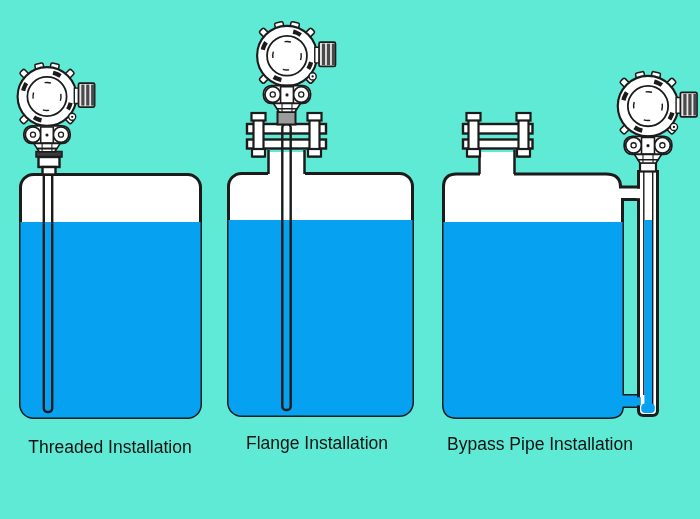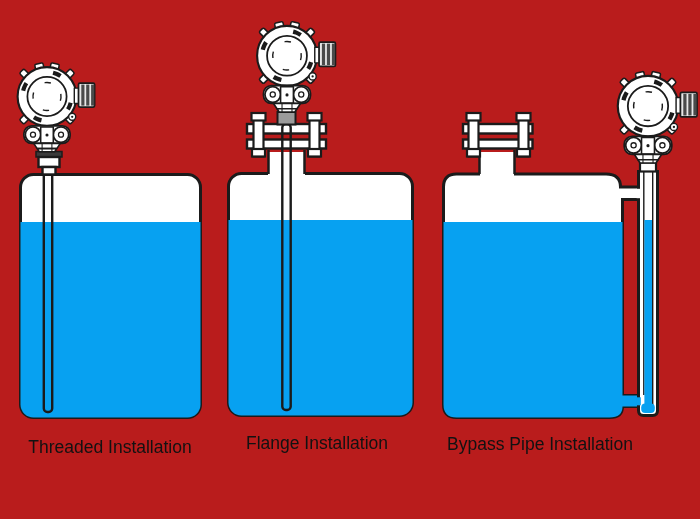--- a/index.html
+++ b/index.html
@@ -1,17 +1,17 @@
 <!DOCTYPE html>
 <html><head>
 <meta charset="utf-8">
 <style>
   html,body{margin:0;padding:0;background:#ffffff;}
   .stage{
-    position:relative;width:700px;height:519px;background:#b91c1c;overflow:hidden;
+    position:relative;width:700px;height:519px;background:#5eead4;overflow:hidden;
     font-family:"Liberation Sans", sans-serif;
   }
   svg text{
     font-family:"Liberation Sans", sans-serif;
     font-size:17.5px;
     fill:#121212;
   }
 </style>
 </head>
 <body>

